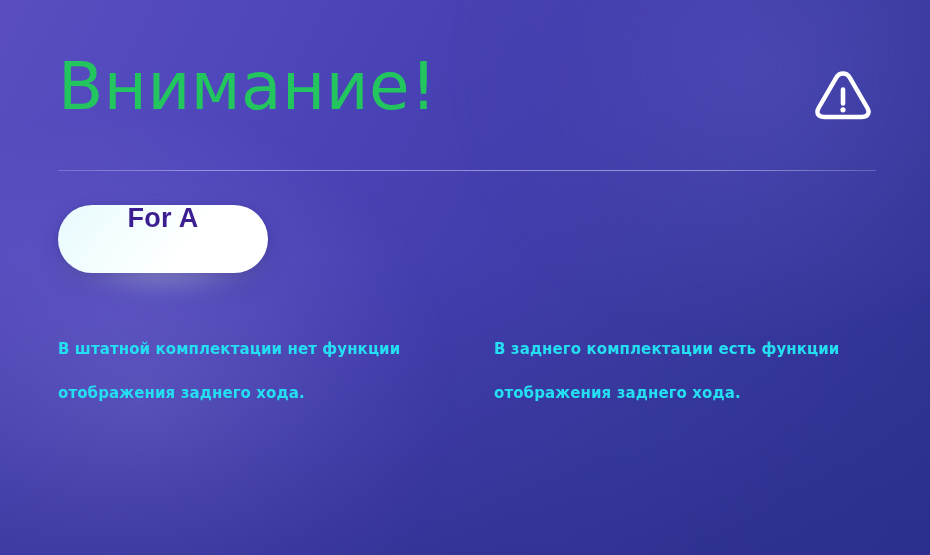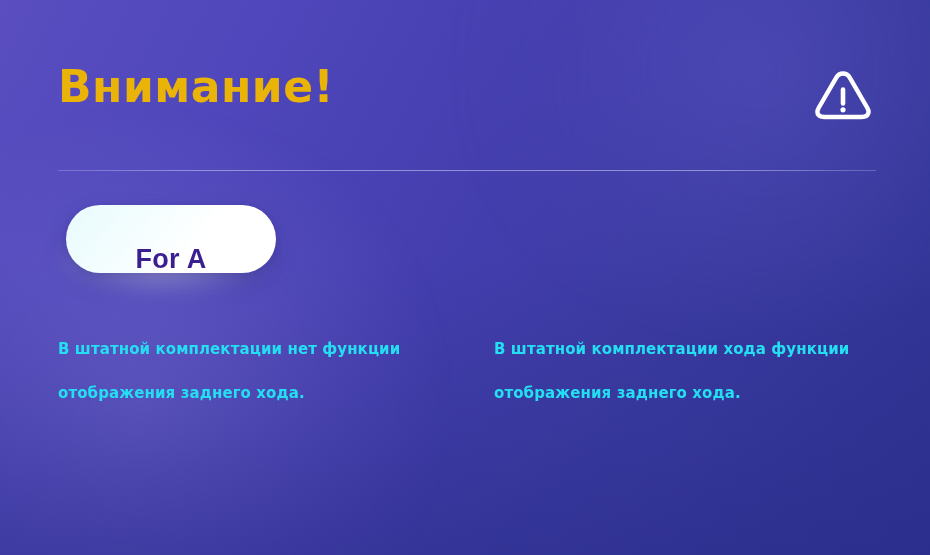--- a/index.html
+++ b/index.html
@@ -77,24 +77,24 @@
     left: 0;
     right: 0;
     top: 0;
     height: 170px;
   }
   .page-title {
     position: absolute;
     left: 58px;
     top: 52px;
     margin: 0;
-    color: #eab308;
-    font-size: 44px;
+    color: #22c55e;
+    font-size: 66px;
     line-height: 70px;
-    font-weight: 700;
+    font-weight: 400;
     letter-spacing: 0.5px;
     white-space: nowrap;
   }
   .warning-icon {
     position: absolute;
     left: 812px;
     top: 64px;
     width: 62px;
     height: 62px;
   }
@@ -148,35 +148,35 @@
     border-radius: 50%;
     background: radial-gradient(ellipse at 50% 40%,
         rgba(238,246,255,0.62) 0%,
         rgba(206,214,248,0.34) 42%,
         rgba(170,176,235,0.12) 68%,
         rgba(150,156,225,0.0) 85%);
     filter: blur(9px);
   }
   .pill-btn {
     position: absolute;
-    left: 8px;
+    left: 0;
     top: 0;
     width: 210px;
     height: 68px;
     border: none;
     border-radius: 34px;
     background: linear-gradient(128deg,
         #e8fbfd 0%,
         #f2fdfe 28%,
         #ffffff 62%,
         #ffffff 100%);
     box-shadow: 0 10px 22px rgba(30,28,90,0.22),
                 0 2px 6px rgba(30,28,90,0.14);
     display: flex;
-    align-items: flex-end;
+    align-items: flex-start;
     justify-content: center;
     padding: 0;
     cursor: pointer;
   }
   .pill-label {
     color: #3b1f91;
     font-size: 27px;
     font-weight: 700;
     letter-spacing: 0.3px;
     line-height: 1;
@@ -228,17 +228,17 @@
       <div class="pill-wrap">
         <div class="pill-glow"></div>
         <button class="pill-btn">
           <span class="pill-label">For A</span>
         </button>
       </div>
       <p class="col-text">В штатной комплектации нет функции отображения заднего хода.</p>
     </div>
 
     <div class="column col-b">
-      <p class="col-text">В штатной комплектации хода функции отображения заднего хода.</p>
+      <p class="col-text">В заднего комплектации есть функции отображения заднего хода.</p>
     </div>
 
   </div>
 </div>
 
 </body></html>

